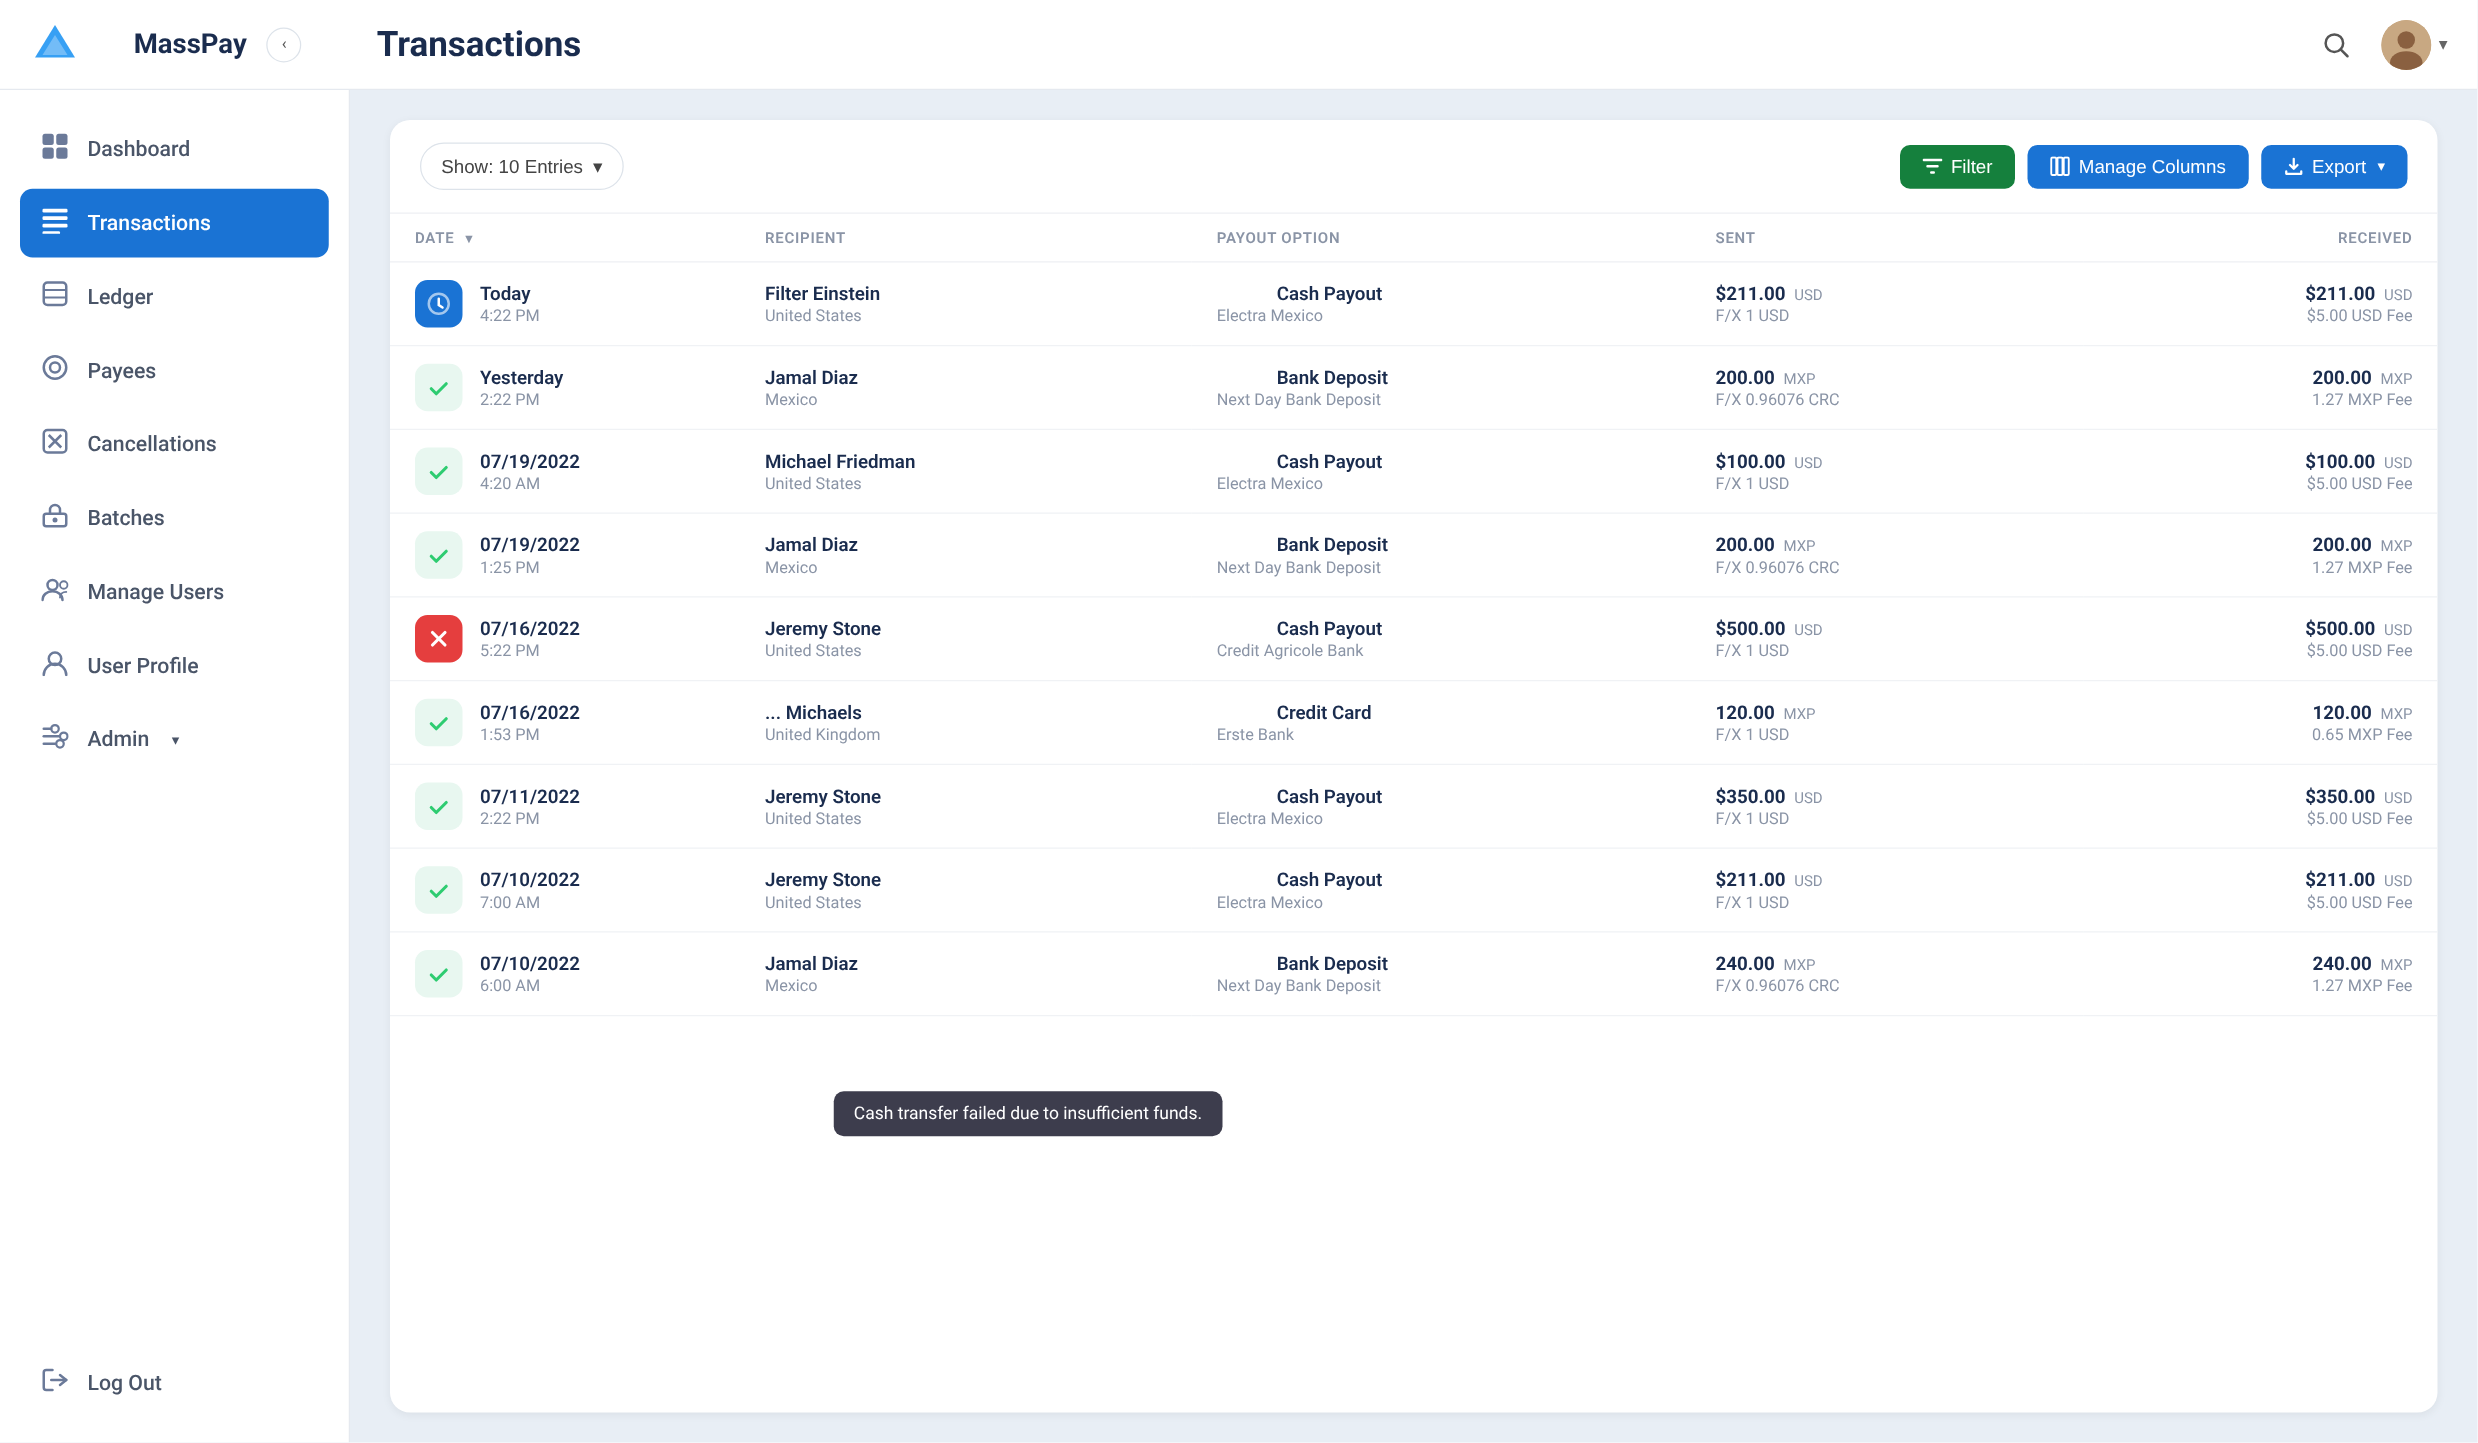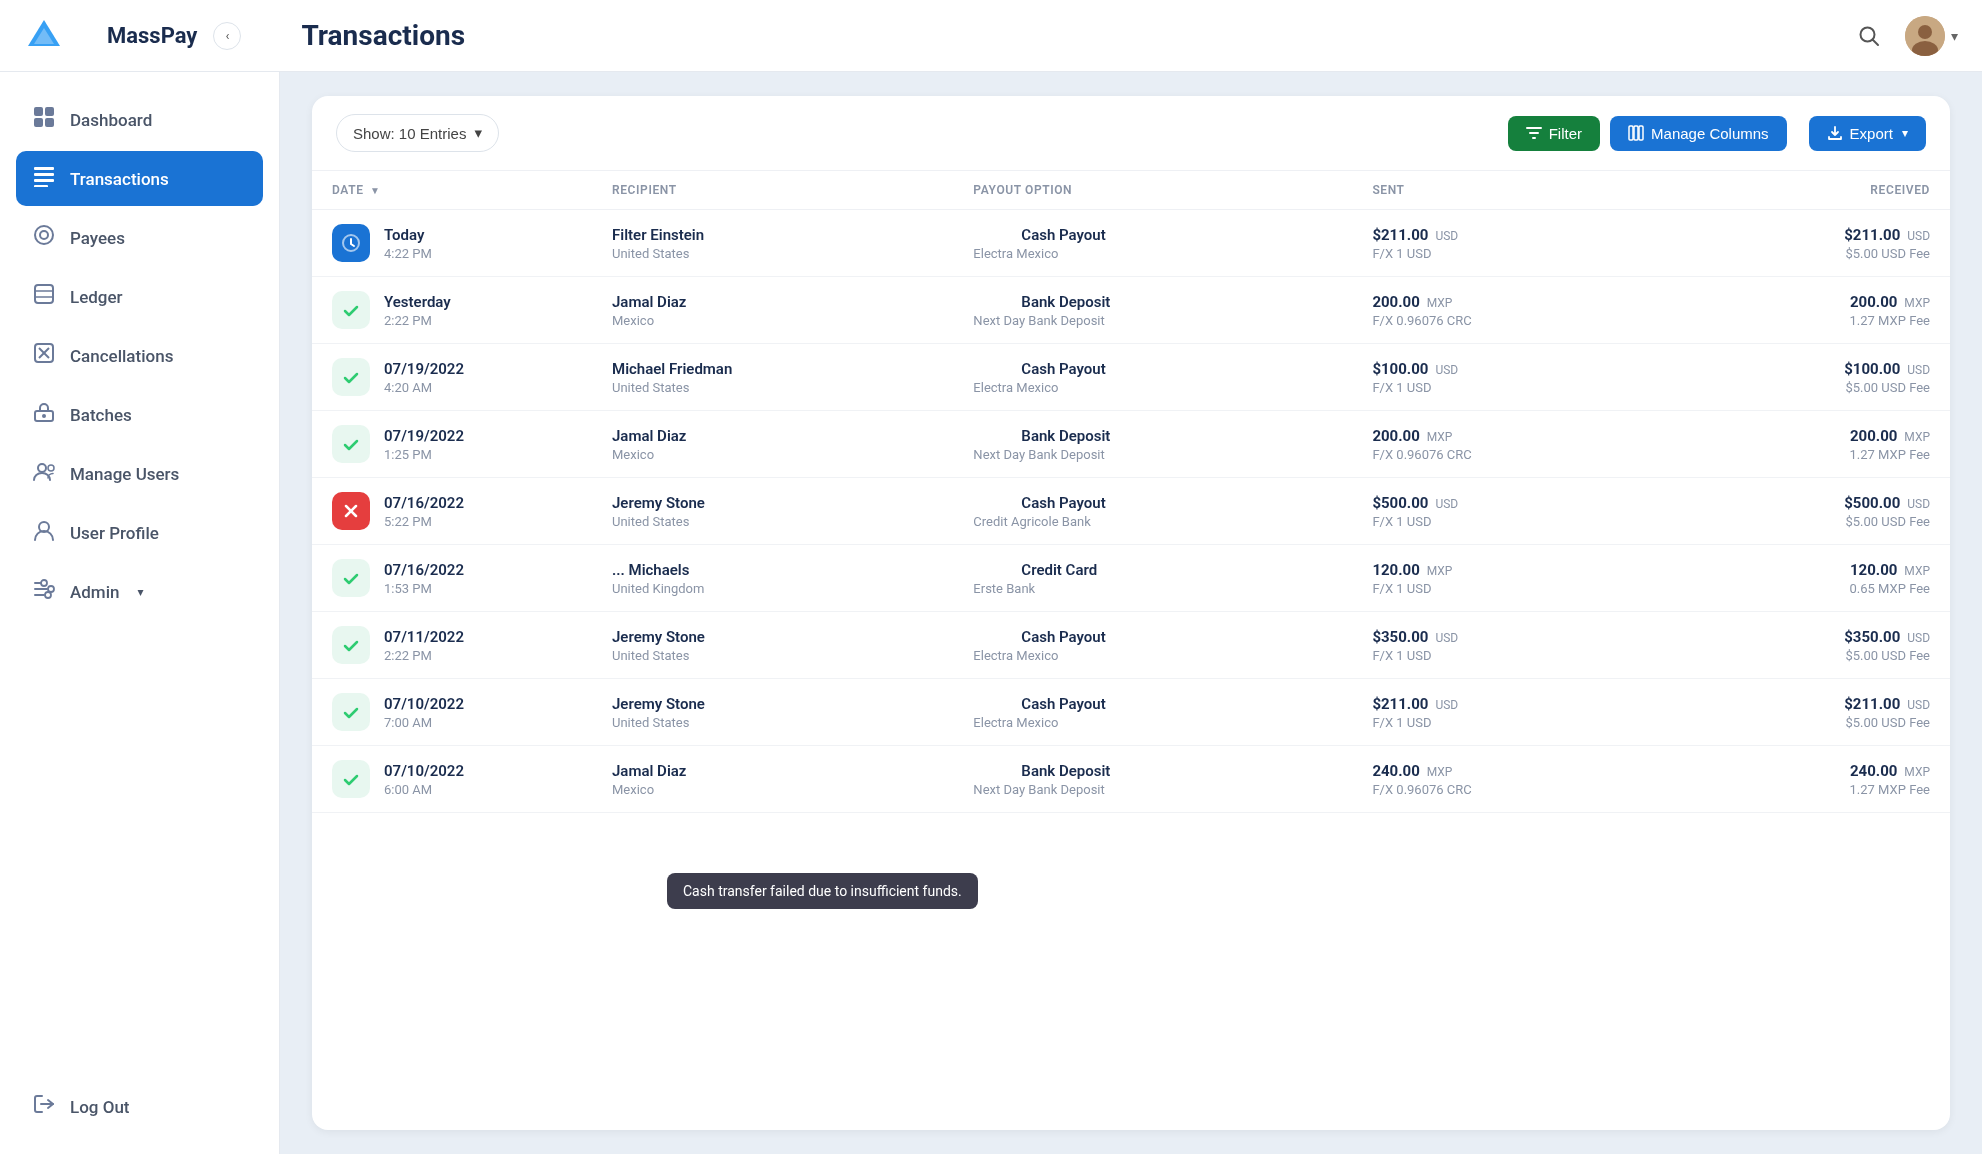--- a/index.html
+++ b/index.html
@@ -218,21 +218,20 @@
     .btn-manage {
       background: #1a73d4;
       color: #fff;
     }
     .btn-export {
       background: #1a73d4;
       color: #fff;
       display: flex;
       align-items: center;
       gap: 7px;
-      margin-left: 12px;
     }
     .btn-export-chevron {
       font-size: 12px;
       margin-left: 2px;
     }
 
     
     .table-container {
       flex: 1;
       overflow: auto;
@@ -433,36 +432,36 @@
             <rect x="1" y="14" width="20" height="3" rx="1" fill="#fff"></rect>
             <rect x="1" y="20" width="14" height="3" rx="1" fill="#fff"></rect>
           </svg>
         </span>
         <span>Transactions</span>
       </div>
 
       <div class="nav-item">
         <span class="nav-icon">
           <svg width="22" height="22" viewBox="0 0 22 22" fill="none">
-            <circle cx="11" cy="11" r="9" stroke="#6b7a99" stroke-width="2"></circle>
-            <circle cx="11" cy="11" r="4" stroke="#6b7a99" stroke-width="2"></circle>
-          </svg>
-        </span>
-        <span>Payees</span>
-      </div>
-
-      <div class="nav-item">
-        <span class="nav-icon">
-          <svg width="22" height="22" viewBox="0 0 22 22" fill="none">
             <rect x="2" y="2" width="18" height="18" rx="3" stroke="#6b7a99" stroke-width="2"></rect>
             <line x1="2" y1="8" x2="20" y2="8" stroke="#6b7a99" stroke-width="1.5"></line>
             <line x1="2" y1="14" x2="20" y2="14" stroke="#6b7a99" stroke-width="1.5"></line>
           </svg>
         </span>
         <span>Ledger</span>
+      </div>
+
+      <div class="nav-item">
+        <span class="nav-icon">
+          <svg width="22" height="22" viewBox="0 0 22 22" fill="none">
+            <circle cx="11" cy="11" r="9" stroke="#6b7a99" stroke-width="2"></circle>
+            <circle cx="11" cy="11" r="4" stroke="#6b7a99" stroke-width="2"></circle>
+          </svg>
+        </span>
+        <span>Payees</span>
       </div>
 
       <div class="nav-item">
         <span class="nav-icon">
           <svg width="22" height="22" viewBox="0 0 22 22" fill="none">
             <rect x="2" y="2" width="18" height="18" rx="3" stroke="#6b7a99" stroke-width="2"></rect>
             <line x1="6" y1="6" x2="16" y2="16" stroke="#6b7a99" stroke-width="2"></line>
             <line x1="16" y1="6" x2="6" y2="16" stroke="#6b7a99" stroke-width="2"></line>
           </svg>
         </span>

